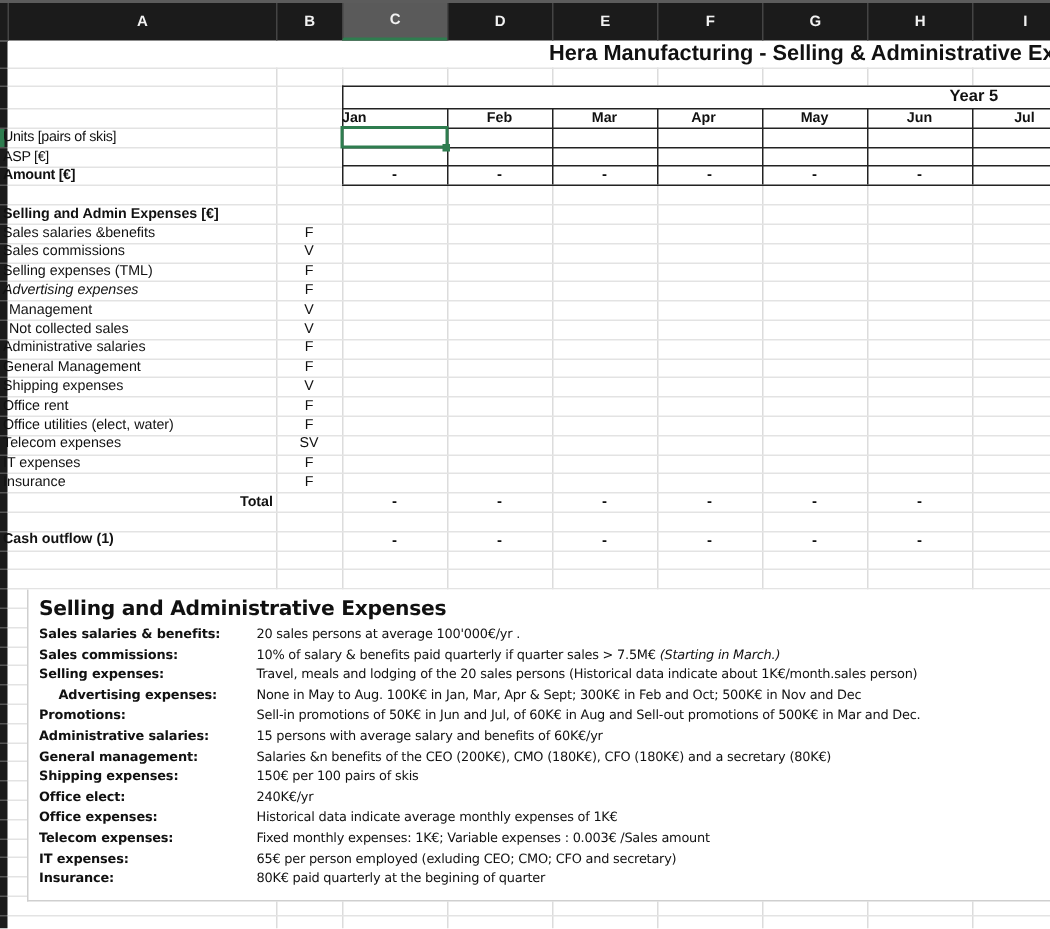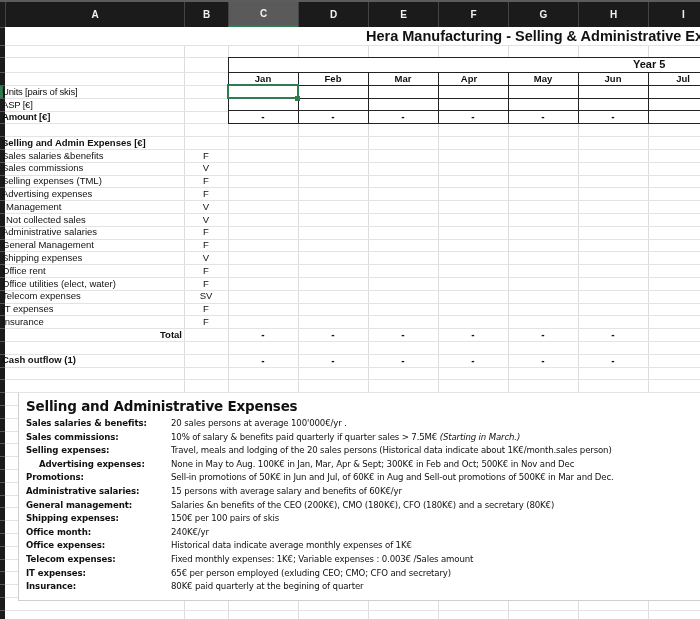--- a/index.html
+++ b/index.html
@@ -163,21 +163,21 @@
     <div class="abs bline" style="left:228px; top:110px; width:472px; height:1px;"></div>
     <div class="abs bline" style="left:228px; top:123px; width:472px; height:1px;"></div>
     <div class="abs bline" style="left:228px; top:57px; width:1px; height:66px;"></div>
     <div class="abs bline" style="left:298px; top:72px; width:1px; height:51px;"></div>
     <div class="abs bline" style="left:368px; top:72px; width:1px; height:51px;"></div>
     <div class="abs bline" style="left:438px; top:72px; width:1px; height:51px;"></div>
     <div class="abs bline" style="left:508px; top:72px; width:1px; height:51px;"></div>
     <div class="abs bline" style="left:578px; top:72px; width:1px; height:51px;"></div>
     <div class="abs bline" style="left:648px; top:72px; width:1px; height:51px;"></div>
     <div class="abs cell-text bold" style="left:633px; top:58px; font-size:11px;">Year 5</div>
-    <div class="abs cell-text bold" style="left:228px; width:70px; top:72.5px; text-align:center;">Jan</div>
+    <div class="abs cell-text bold" style="left:228px; width:70px; top:72.5px; ">Jan</div>
     <div class="abs cell-text bold" style="left:298px; width:70px; top:72.5px; text-align:center;">Feb</div>
     <div class="abs cell-text bold" style="left:368px; width:70px; top:72.5px; text-align:center;">Mar</div>
     <div class="abs cell-text bold" style="left:434px; width:70px; top:72.5px; text-align:center;">Apr</div>
     <div class="abs cell-text bold" style="left:508px; width:70px; top:72.5px; text-align:center;">May</div>
     <div class="abs cell-text bold" style="left:578px; width:70px; top:72.5px; text-align:center;">Jun</div>
     <div class="abs cell-text bold" style="left:648px; width:70px; top:72.5px; text-align:center;">Jul</div>
     <div class="abs dash" style="left:228px; width:70px; top:111px;">-</div>
     <div class="abs dash" style="left:298px; width:70px; top:111px;">-</div>
     <div class="abs dash" style="left:368px; width:70px; top:111px;">-</div>
     <div class="abs dash" style="left:438px; width:70px; top:111px;">-</div>
@@ -189,21 +189,21 @@
     <div class="abs cell-text" style="left:2px; top:85.5px; letter-spacing:-0.2px;">Units [pairs of skis]</div>
     <div class="abs cell-text" style="left:2px; top:98.5px; letter-spacing:-0.2px;">ASP [€]</div>
     <div class="abs cell-text bold" style="left:2px; top:110.5px; letter-spacing:-0.2px;">Amount [€]</div>
     <div class="abs cell-text bold" style="left:2px; top:137px;">Selling and Admin Expenses [€]</div>
     <div class="abs cell-text" style="left:2px; top:149.5px;">Sales salaries &amp;benefits</div>
     <div class="abs cell-text" style="left:184px; width:44px; top:149.5px; text-align:center;">F</div>
     <div class="abs cell-text" style="left:2px; top:162.3px;">Sales commissions</div>
     <div class="abs cell-text" style="left:184px; width:44px; top:162.3px; text-align:center;">V</div>
     <div class="abs cell-text" style="left:2px; top:175.1px;">Selling expenses (TML)</div>
     <div class="abs cell-text" style="left:184px; width:44px; top:175.1px; text-align:center;">F</div>
-    <div class="abs cell-text" style="left:2px; top:187.9px;">Advertising expenses</div>
+    <div class="abs cell-text" style="left:2px; top:187.9px;font-style:italic;">Advertising expenses</div>
     <div class="abs cell-text" style="left:184px; width:44px; top:187.9px; text-align:center;">F</div>
     <div class="abs cell-text" style="left:6px; top:200.7px;">Management</div>
     <div class="abs cell-text" style="left:184px; width:44px; top:200.7px; text-align:center;">V</div>
     <div class="abs cell-text" style="left:6px; top:213.5px;">Not collected sales</div>
     <div class="abs cell-text" style="left:184px; width:44px; top:213.5px; text-align:center;">V</div>
     <div class="abs cell-text" style="left:2px; top:226.3px;">Administrative salaries</div>
     <div class="abs cell-text" style="left:184px; width:44px; top:226.3px; text-align:center;">F</div>
     <div class="abs cell-text" style="left:2px; top:239.10000000000002px;">General Management</div>
     <div class="abs cell-text" style="left:184px; width:44px; top:239.10000000000002px; text-align:center;">F</div>
     <div class="abs cell-text" style="left:2px; top:251.9px;">Shipping expenses</div>
@@ -249,21 +249,21 @@
       <div class="abs nlabel" style="left:20px; top:65.8px;">Advertising expenses:</div>
       <div class="abs nval" style="left:152px; top:65.8px;"><span>None in May to Aug. 100K€ in Jan, Mar, Apr &amp; Sept; 300K€ in Feb and Oct; 500K€ in Nov and Dec</span></div>
       <div class="abs nlabel" style="left:7px; top:79.4px;">Promotions:</div>
       <div class="abs nval" style="left:152px; top:79.4px;"><span>Sell-in promotions of 50K€ in Jun and Jul, of 60K€ in Aug and Sell-out promotions of 500K€ in Mar and Dec.</span></div>
       <div class="abs nlabel" style="left:7px; top:93px;">Administrative salaries:</div>
       <div class="abs nval" style="left:152px; top:93px;"><span>15 persons with average salary and benefits of 60K€/yr</span></div>
       <div class="abs nlabel" style="left:7px; top:106.6px;">General management:</div>
       <div class="abs nval" style="left:152px; top:106.6px;"><span>Salaries &amp;n benefits of the CEO (200K€), CMO (180K€), CFO (180K€) and a secretary (80K€)</span></div>
       <div class="abs nlabel" style="left:7px; top:120.2px;">Shipping expenses:</div>
       <div class="abs nval" style="left:152px; top:120.2px;"><span>150€ per 100 pairs of skis</span></div>
-      <div class="abs nlabel" style="left:7px; top:133.8px;">Office month:</div>
+      <div class="abs nlabel" style="left:7px; top:133.8px;">Office elect:</div>
       <div class="abs nval" style="left:152px; top:133.8px;"><span>240K€/yr</span></div>
       <div class="abs nlabel" style="left:7px; top:147.39999999999998px;">Office expenses:</div>
       <div class="abs nval" style="left:152px; top:147.39999999999998px;"><span>Historical data indicate average monthly expenses of 1K€</span></div>
       <div class="abs nlabel" style="left:7px; top:161px;">Telecom expenses:</div>
       <div class="abs nval" style="left:152px; top:161px;"><span>Fixed monthly expenses: 1K€;  Variable expenses : 0.003€ /Sales amount</span></div>
       <div class="abs nlabel" style="left:7px; top:174.6px;">IT expenses:</div>
       <div class="abs nval" style="left:152px; top:174.6px;"><span>65€ per person employed (exluding CEO; CMO; CFO and secretary)</span></div>
       <div class="abs nlabel" style="left:7px; top:188.2px;">Insurance:</div>
       <div class="abs nval" style="left:152px; top:188.2px;"><span>80K€ paid quarterly at the begining of quarter</span></div>
     </div>

